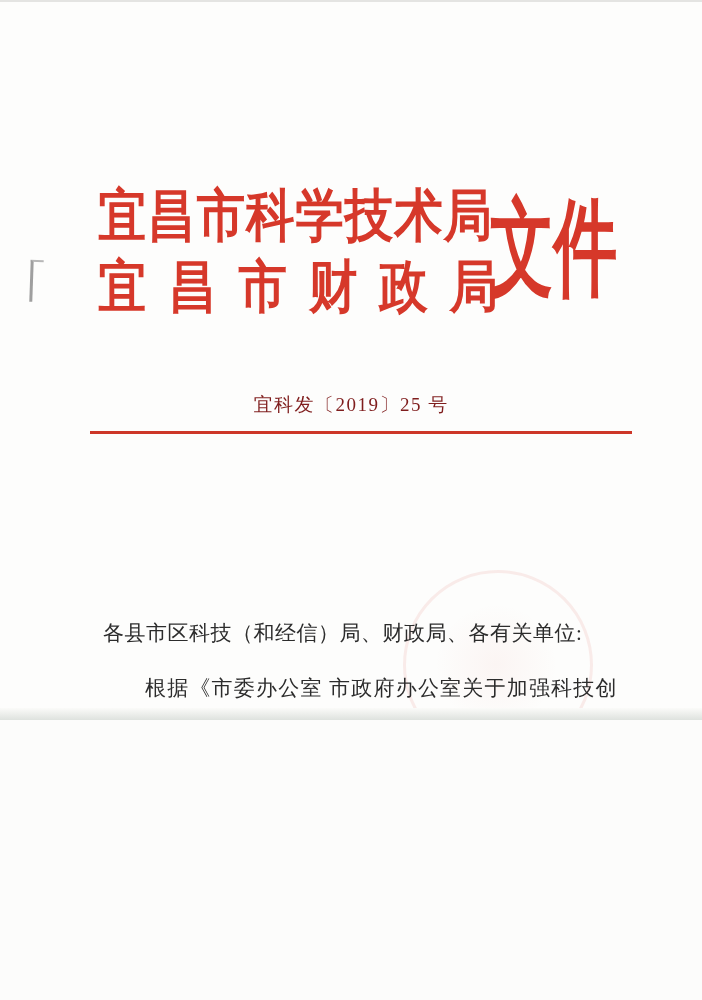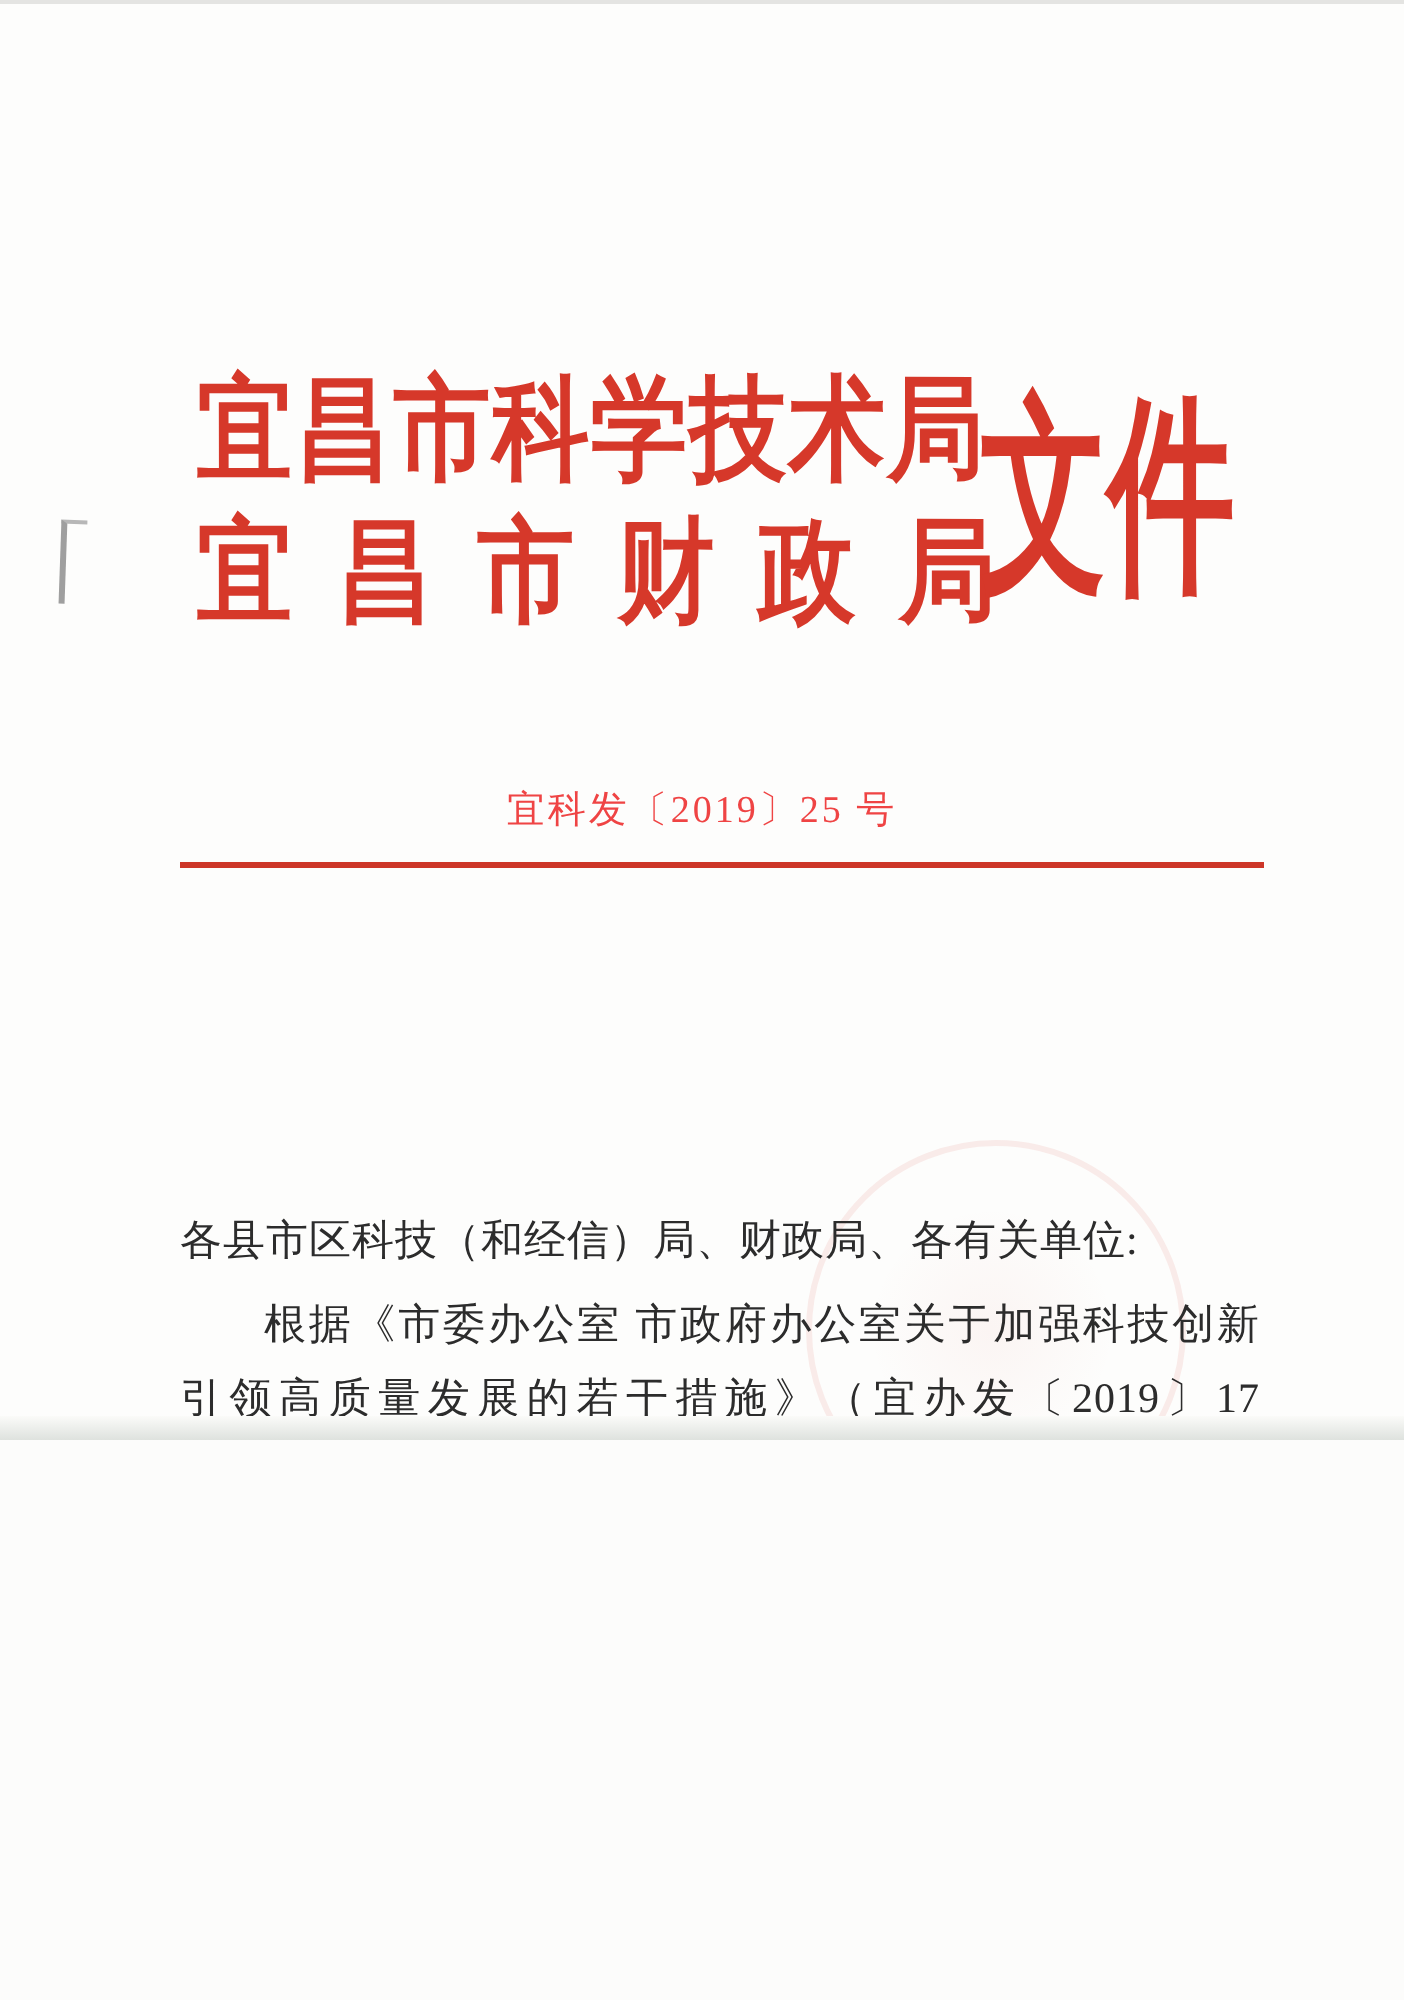--- a/index.html
+++ b/index.html
@@ -39,35 +39,35 @@
   }
   .agency-line-1 { font-size:57px; line-height:72px; white-space:nowrap; letter-spacing:1px; }
   .agency-line-2 { font-size:57px; line-height:70px; text-align:justify; text-align-last:justify; }
   .doc-type {
     position:absolute; left:392px; top:12px; font-size:106px; line-height:1.08;
     font-weight:700; white-space:nowrap;
     transform:scaleX(0.60); transform-origin:left top;
   }
   .doc-number {
     position:absolute; top:392px; left:0; width:100%; text-align:center;
-    font-size:19px; color:#ef4444; letter-spacing:1.5px;
+    font-size:19px; color:#7f1d1d; letter-spacing:1.5px;
   }
   .red-rule { position:absolute; left:90px; top:431px; width:542px; height:3px; background:#cd3628; }
   .doc-title {
     position:absolute; left:0; top:468px; width:100%; margin:0;
     text-align:center; font-size:25px; line-height:37px; font-weight:700; color:#323232;
     letter-spacing:1px;
   }
   .t-line { display:block; }
   .doc-body {
     position:absolute; left:86px; top:598px; width:548px;
     font-size:21px; line-height:37.5px; color:#2c2c2c; text-align:justify;
     letter-spacing:0.5px;
   }
-  .doc-body p { margin:4px; }
+  .doc-body p { margin:17px; }
   .para { text-indent:2em; }
   .page-number {
     position:absolute; right:56px; top:924px;
     font-size:16px; color:#4a4a4a; letter-spacing:2px;
   }
 </style>
 </head>
 <body>
 
 <div class="scan-page">

